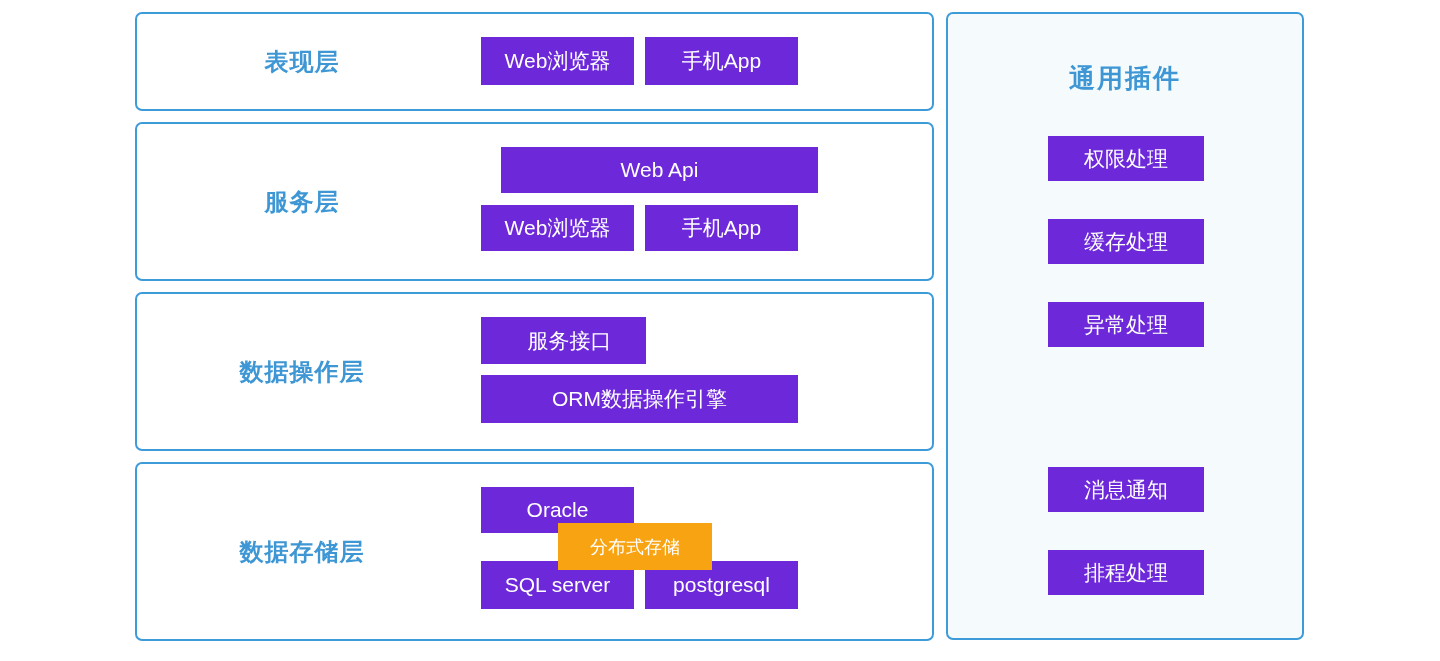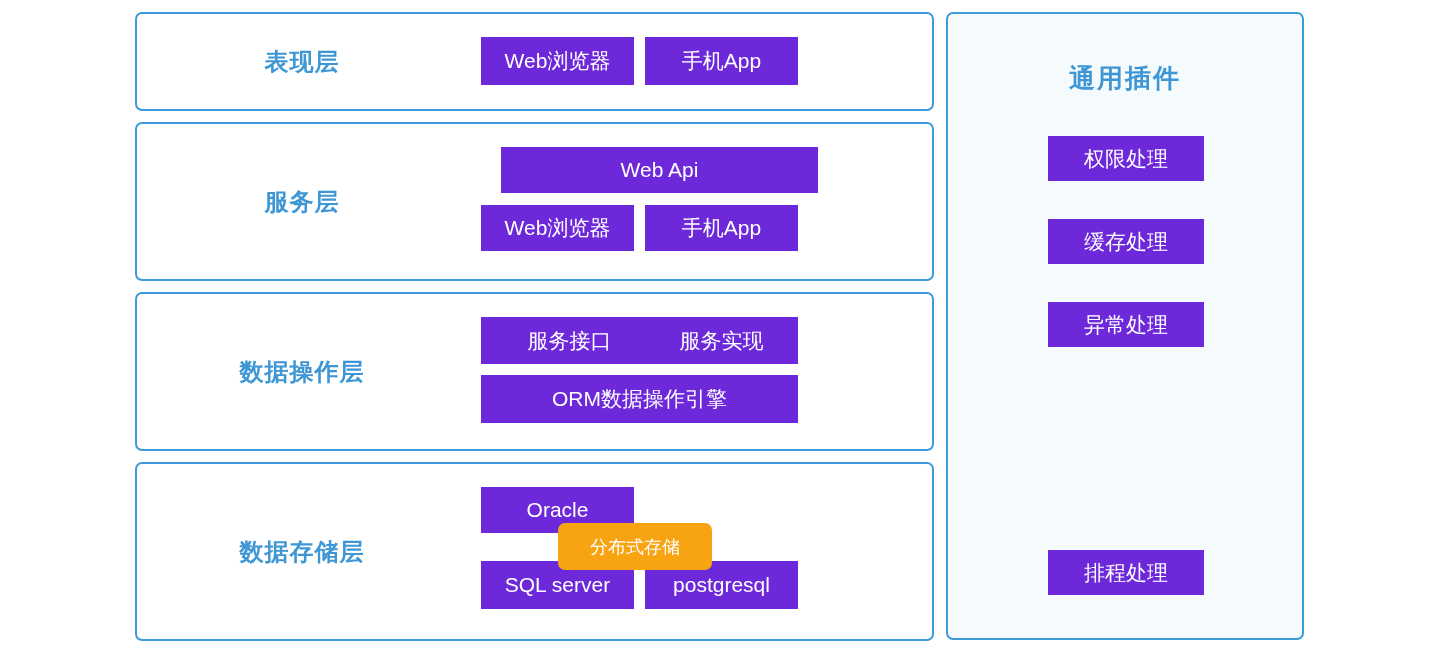--- a/index.html
+++ b/index.html
@@ -75,21 +75,20 @@
   #box-storage .n3 { left: 344px; top: 97px; height: 48px; }
   #box-storage .n4 { left: 508px; top: 97px; height: 48px; }
   #box-storage .overlay {
     left: 421px;
     top: 59px;
     width: 154px;
     height: 47px;
     background: #f8a311;
     z-index: 2;
     font-size: 18px;
-    border-radius: 7px;
   }
 
   
   #plugins-panel {
     position: absolute;
     left: 946px;
     top: 12px;
     width: 358px;
     height: 628px;
     box-sizing: border-box;
@@ -134,33 +133,33 @@
   <div class="layer-box" id="box-service">
     <div class="layer-label">服务层</div>
     <div class="node wide nw">Web Api</div>
     <div class="node n1">Web浏览器</div>
     <div class="node n2">手机App</div>
   </div>
 
   <div class="layer-box" id="box-dataop">
     <div class="layer-label">数据操作层</div>
     <div class="node n1">服务接口</div>
-    <div class="node n2">服务实现</div>
     <div class="node wide nw">ORM数据操作引擎</div>
   </div>
 
   <div class="layer-box" id="box-storage">
     <div class="layer-label">数据存储层</div>
     <div class="node n1">Oracle</div>
     <div class="node n3">SQL server</div>
     <div class="node n4">postgresql</div>
     <div class="node overlay">分布式存储</div>
   </div>
 
   <div id="plugins-panel">
     <div class="panel-title">通用插件</div>
     <div class="node pnode p1">权限处理</div>
     <div class="node pnode p2">缓存处理</div>
     <div class="node pnode p3">异常处理</div>
+    <div class="node pnode p5">消息通知</div>
     <div class="node pnode p6">排程处理</div>
   </div>
 
 </div>
 
 </body></html>

